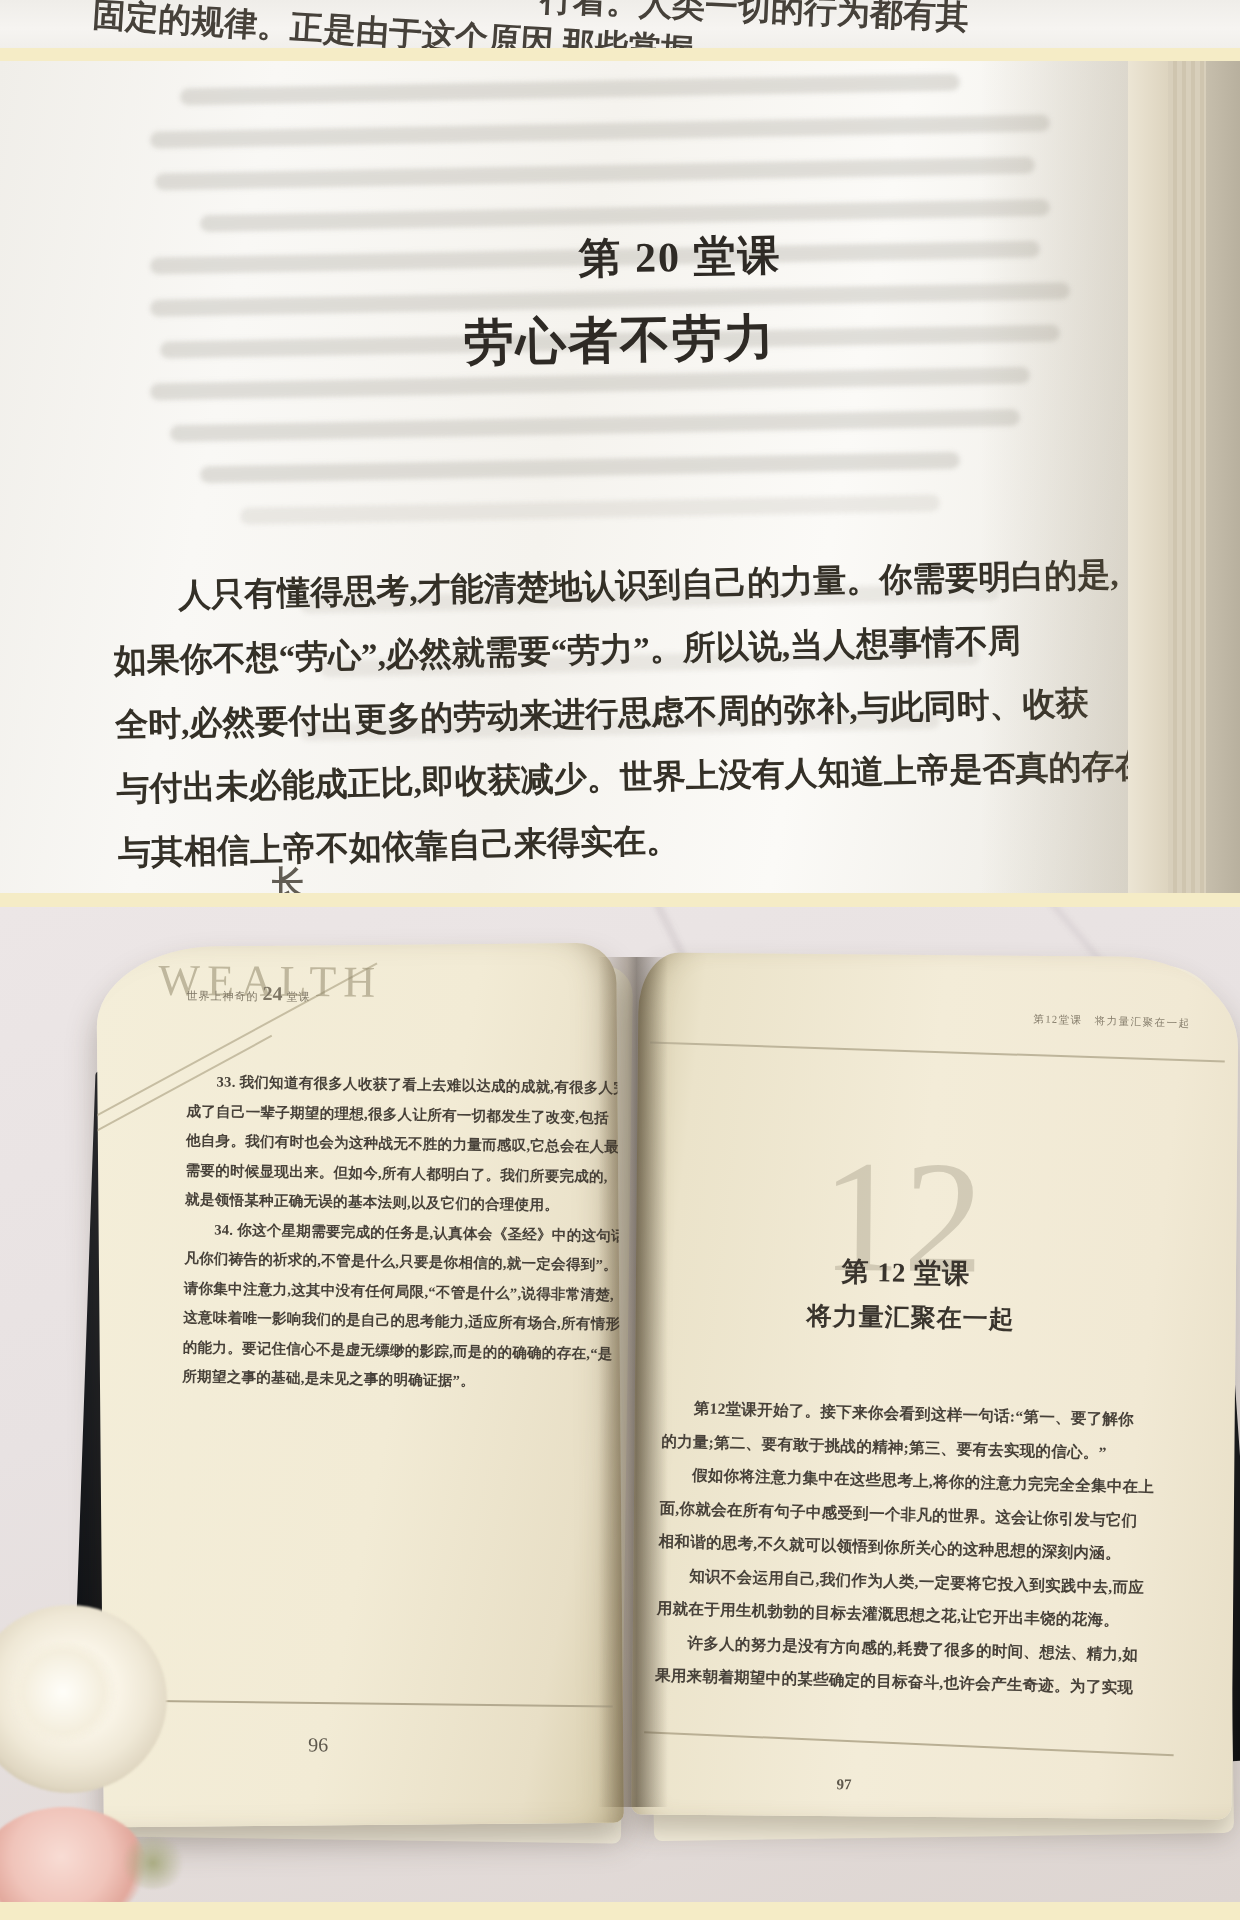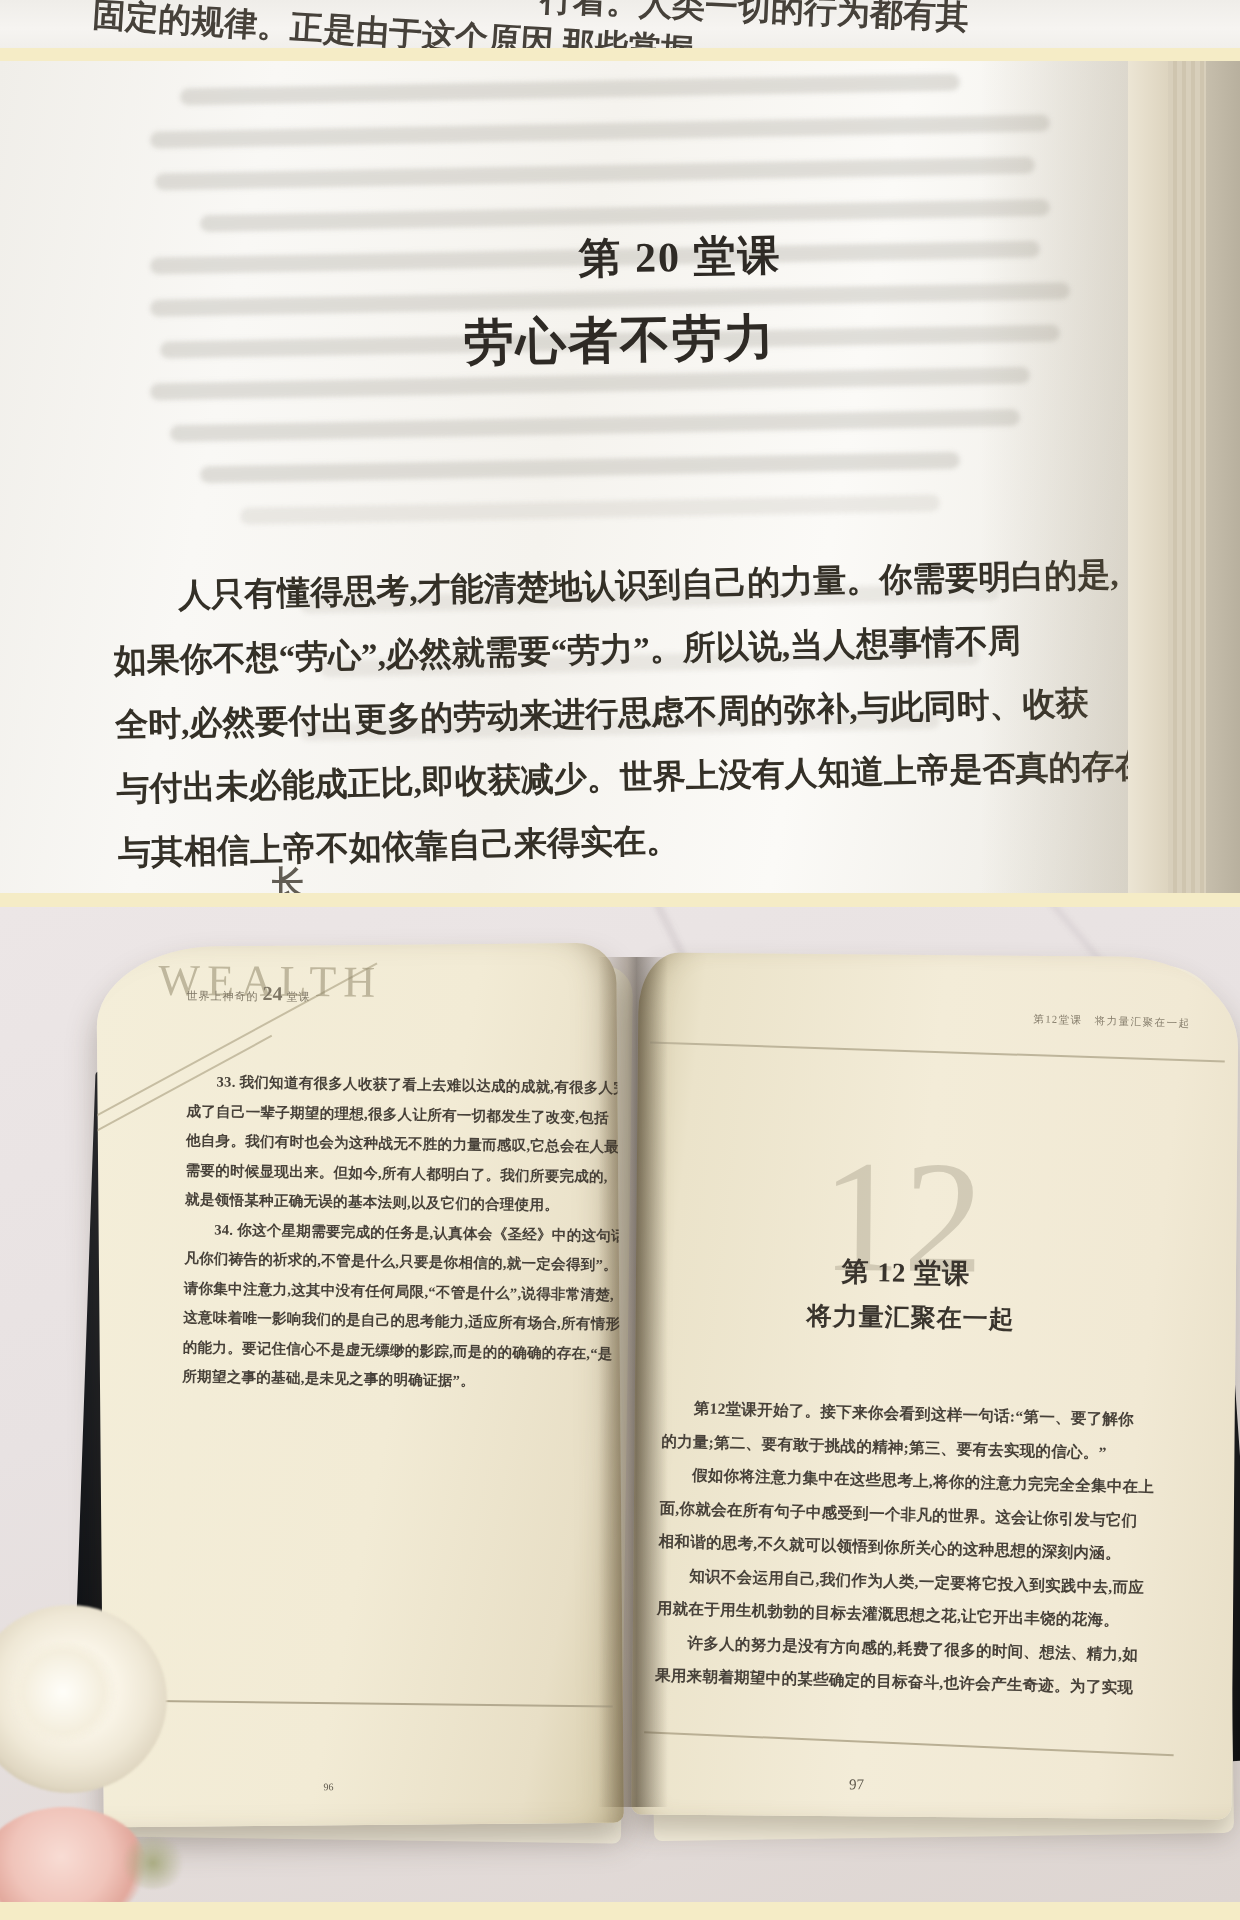--- a/index.html
+++ b/index.html
@@ -64,34 +64,34 @@
     background:linear-gradient(90deg,rgba(70,55,30,0),rgba(70,55,30,.35) 42%,rgba(38,28,14,.45) 55%,rgba(70,55,30,0));}
   
   .corner-line{position:absolute;height:2px;background:#c6bda2;transform:rotate(-28deg);}
   #wealth{left:62px;top:10px;font-size:44px;letter-spacing:7px;color:rgba(148,138,110,.55);transform:rotate(1deg);}
   #lp-header{left:90px;top:36px;color:#7e7665;transform:rotate(1deg);white-space:nowrap;}
   #lp-header .hsmall{font-size:11px;letter-spacing:1px;font-family:Liberation Serif, serif;}
   #lp-header .hnum{font-size:20px;font-weight:700;margin:0 4px;}
   #lp-body{left:86px;top:126px;transform:rotate(1.4deg);color:#474139;}
   #lp-body .bline{white-space:nowrap;font-size:14.5px;font-weight:700;line-height:29.5px;letter-spacing:.3px;}
   #lp-rule{left:52px;top:758px;width:458px;height:2px;background:#b3a98f;transform:rotate(1.2deg);}
-  #lp-num{left:205px;top:788px;width:40px;text-align:center;font-size:10px;color:#5e584c;margin-top:48px;}
+  #lp-num{left:205px;top:788px;width:40px;font-size:20px;color:#5e584c;}
   
   #rp-header{right:48px;top:58px;font-size:10.5px;letter-spacing:1.5px;color:#847c6a;
     transform:rotate(1.2deg);white-space:nowrap;}
   #rp-rule{left:12px;top:96px;width:575px;height:1.5px;background:#beb59b;transform:rotate(1.4deg);}
   #wm12{left:185px;top:170px;font-size:160px;color:rgba(158,150,130,.38);letter-spacing:2px;}
   #rp-title{left:120px;top:300px;width:300px;text-align:center;font-size:27px;font-weight:700;
     color:#39342d;letter-spacing:1px;transform:rotate(.5deg);}
   #rp-sub{left:122px;top:346px;width:306px;text-align:center;font-size:25px;font-weight:700;
     color:#39342d;letter-spacing:1px;transform:rotate(.5deg);}
   #rp-body{left:25px;top:442px;transform:rotate(1deg);color:#474139;}
   #rp-body .bline{white-space:nowrap;font-size:15.5px;font-weight:700;line-height:33.5px;letter-spacing:.3px;}
   #rp-rule2{left:12px;top:788px;width:530px;height:2px;background:#b9af94;transform:rotate(2deg);}
-  #rp-num{left:205px;top:822px;width:40px;text-align:center;font-size:15px;color:#5e584c;}
+  #rp-num{left:205px;top:822px;width:40px;text-align:left;font-size:15px;color:#5e584c;font-weight:bold;}
   
   .flower{position:absolute;z-index:5;border-radius:50%;filter:blur(1px);}
   #rose{left:-28px;top:698px;width:195px;height:188px;
     background:radial-gradient(circle at 52% 45%,#fffdf6 0%,#faf5e8 30%,#efe8d6 52%,#e0d7c2 68%,#cfc5ae 76%,rgba(207,197,174,0) 80%);}
   #rose2{left:8px;top:735px;width:110px;height:100px;
     background:radial-gradient(circle at 50% 50%,#fffef9 0%,#f4eedd 55%,rgba(244,238,221,0) 75%);}
   #pink{left:-18px;top:900px;width:165px;height:118px;
     background:radial-gradient(circle at 48% 42%,#f8dcd4 0%,#f0c4ba 45%,#e2a89c 68%,rgba(226,168,156,0) 78%);}
   #leaf{left:118px;top:930px;width:70px;height:52px;
     background:radial-gradient(circle,#a9ab82 0%,rgba(169,171,130,0) 70%);}

